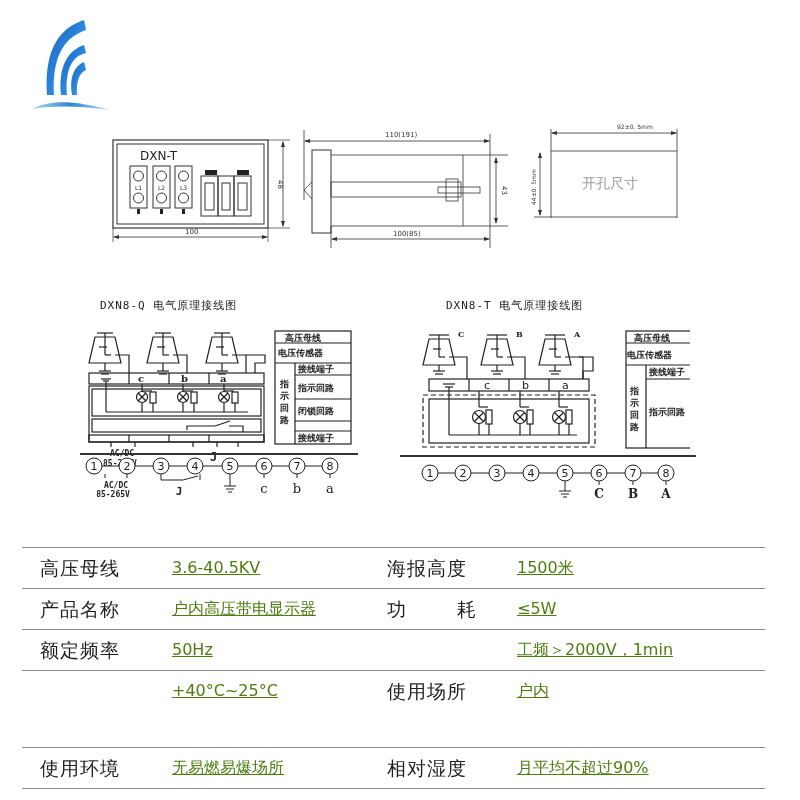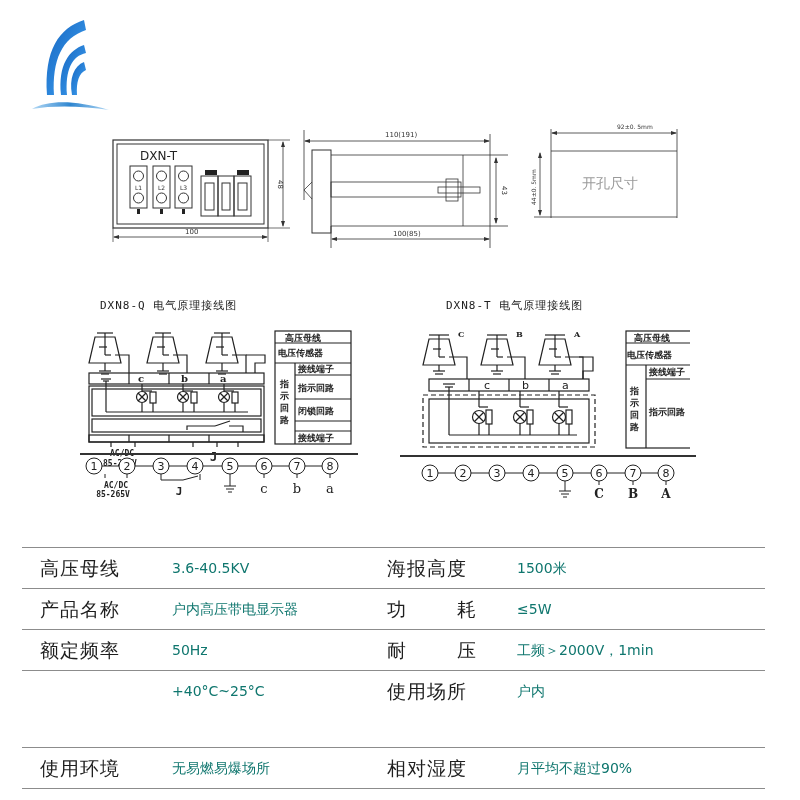--- a/index.html
+++ b/index.html
@@ -6,21 +6,21 @@
   body{width:800px;height:800px;position:relative;overflow:hidden;font-family:"DejaVu Sans",sans-serif;color:#222;}
   .abs{position:absolute;}
   svg text{font-family:"DejaVu Sans",sans-serif;}
   .mono{font-family:"DejaVu Sans Mono",monospace;}
   .serif{font-family:"DejaVu Serif",serif;}
   .spec-table{position:absolute;left:22px;top:547px;width:743px;}
   .spec-row{position:relative;height:40px;border-top:1.5px solid #8c8c8c;}
   .spec-row:last-child{border-bottom:1.5px solid #8c8c8c;margin-top:36px;}
   .cell{position:absolute;top:0;height:40px;line-height:40px;white-space:nowrap;}
   .lbl{font-size:19px;color:#1e1e1e;letter-spacing:1px;}
-  .val{font-size:14px;color:#0f766e;}
+  .val{font-size:16px;color:#4d7c0f;text-decoration:underline;}
   .c1{left:18px;}
   .c2{left:150px;}
   .c3{left:365px;}
   .c4{left:495px;}
   .dtitle{font-size:11px;font-family:"DejaVu Sans Mono",monospace;letter-spacing:1px;color:#222;}
 </style>
 </head>
 <body>
 
 <div class="abs" style="left:14px;top:20px;width:100px;height:100px;">
@@ -357,21 +357,20 @@
   </div>
   <div class="spec-row">
     <span class="cell lbl c1">产品名称</span>
     <span class="cell val c2">户内高压带电显示器</span>
     <span class="cell lbl c3"><span>功</span><span style="display:inline-block;width:50px;"></span><span>耗</span></span>
     <span class="cell val c4">≤5W</span>
   </div>
   <div class="spec-row">
     <span class="cell lbl c1">额定频率</span>
     <span class="cell val c2">50Hz</span>
-    <span class="cell lbl c3"><span>耐</span><span style="display:inline-block;width:50px;"></span><span>压</span></span>
     <span class="cell val c4">工频＞2000V，1min</span>
   </div>
   <div class="spec-row">
     <span class="cell val c2">+40°C~25°C</span>
     <span class="cell lbl c3">使用场所</span>
     <span class="cell val c4">户内</span>
   </div>
   <div class="spec-row">
     <span class="cell lbl c1">使用环境</span>
     <span class="cell val c2">无易燃易爆场所</span>

